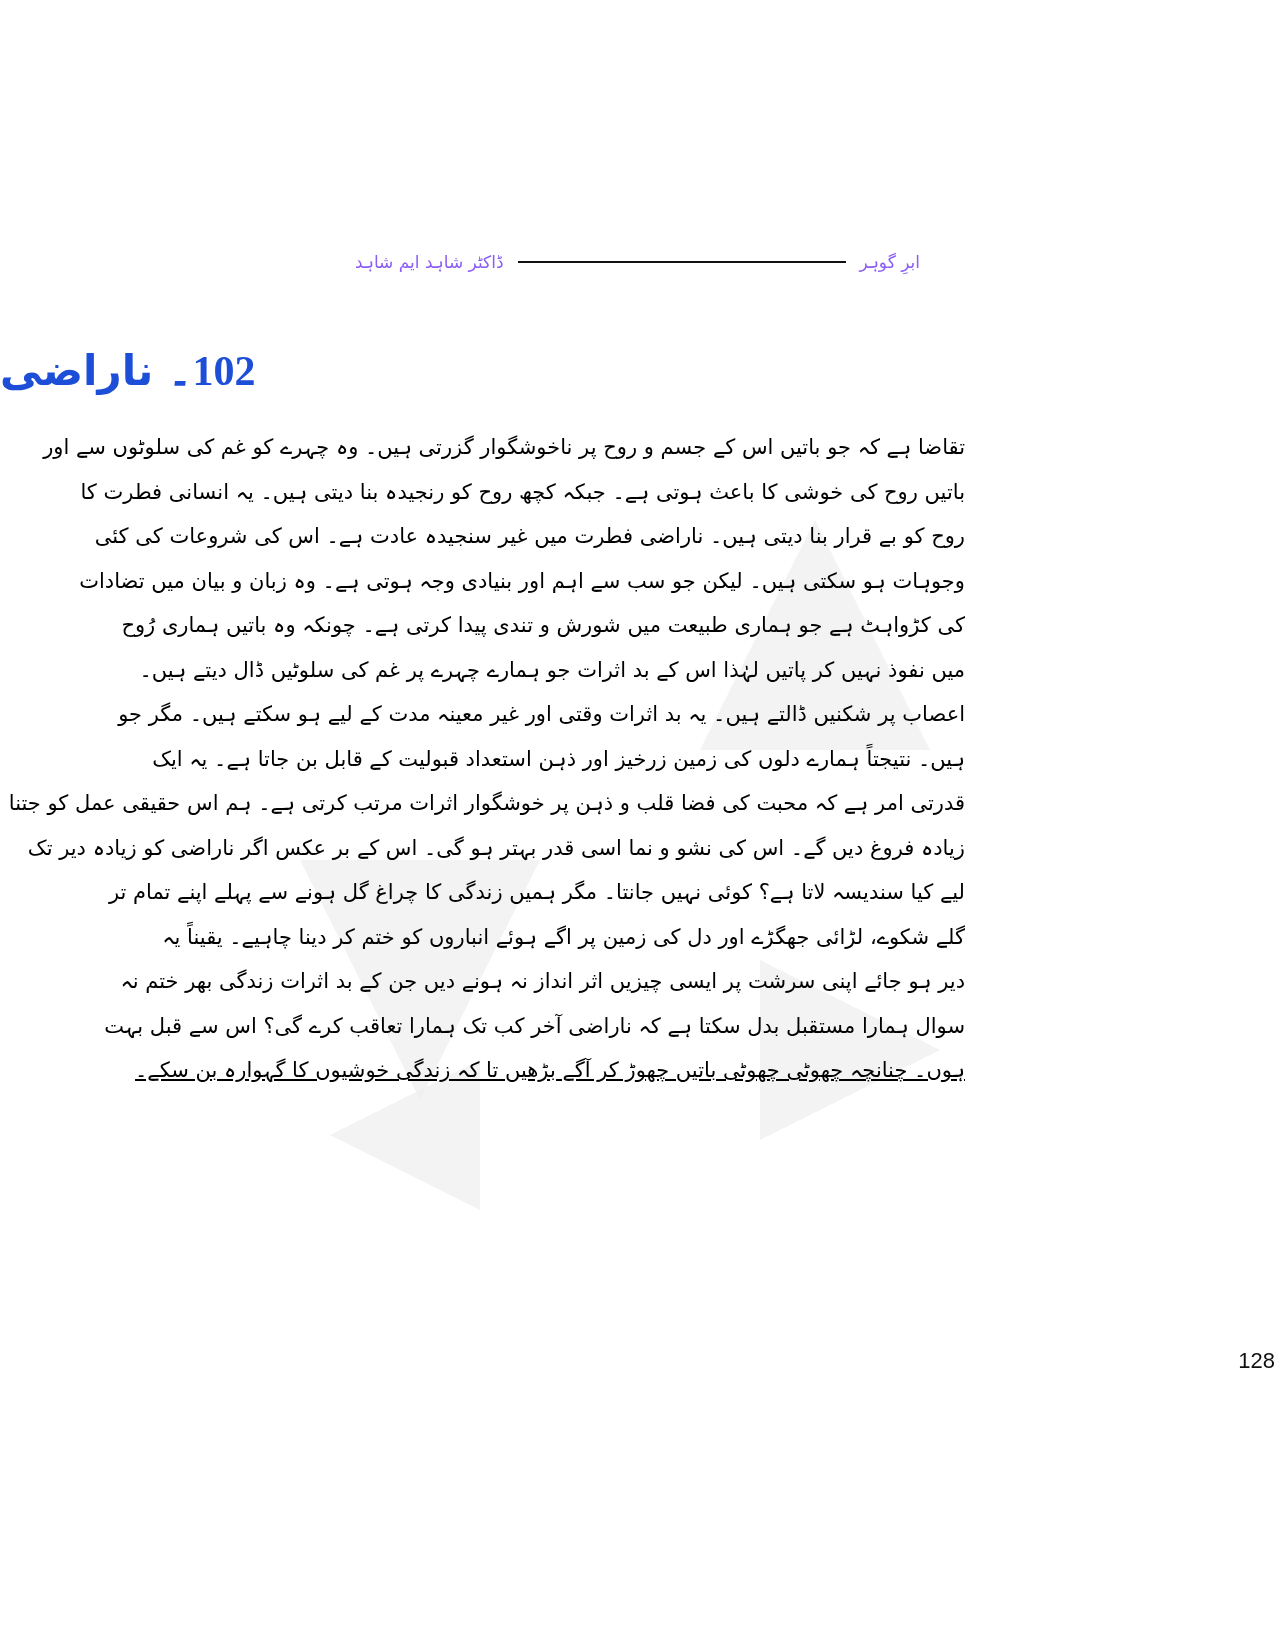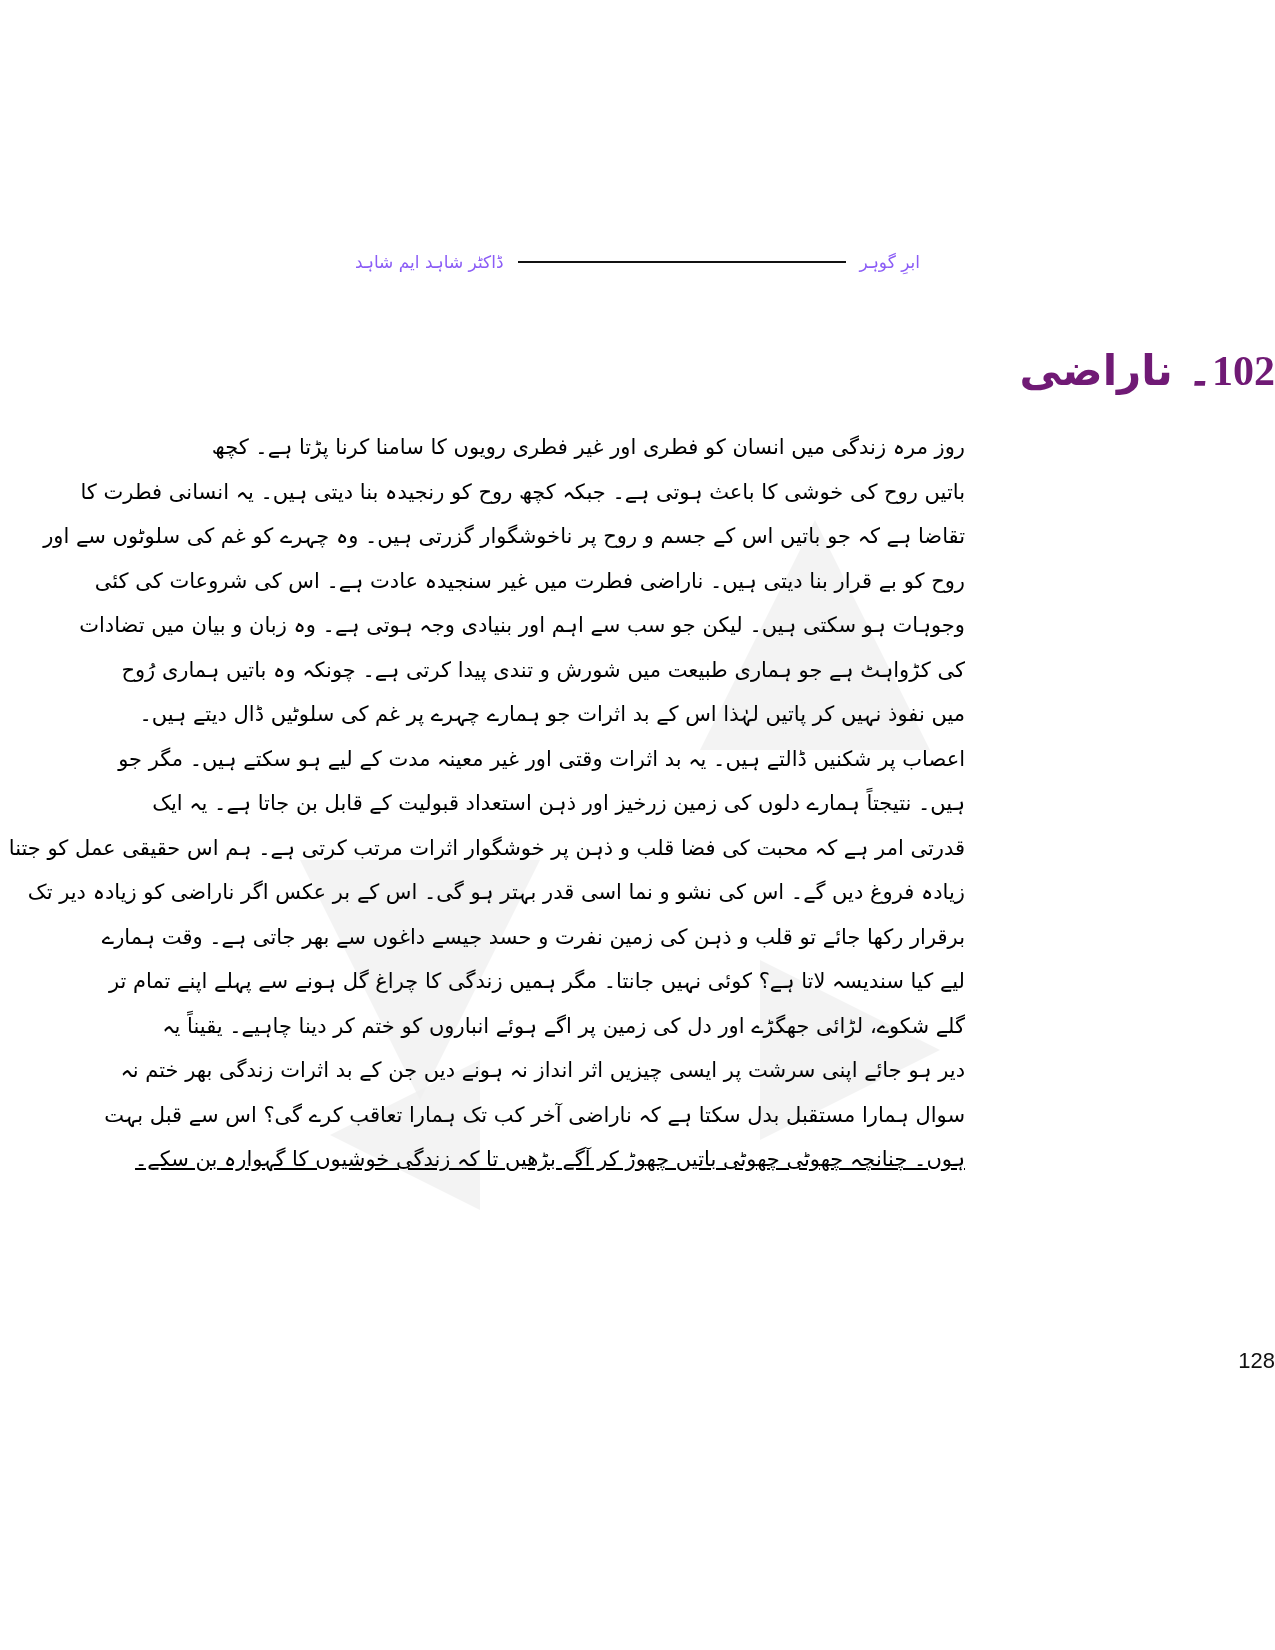--- a/index.html
+++ b/index.html
@@ -85,24 +85,24 @@
     height: 0;
     border-top: 2px solid #111;
   }
 
   
   .chapter-title {
     position: absolute;
     top: 345px;
     left: 0;
     right: 0;
-    text-align: right;
+    text-align: left;
     font-size: 42px;
     line-height: 1.25;
-    color: #701a75;
+    color: #1d4ed8;
     direction: rtl;
     font-weight: 600;
     letter-spacing: 0.5px;
   }
   .chapter-title .num {
     font-family: "Liberation Serif", serif;
     font-weight: 700;
   }
 
   
@@ -158,32 +158,30 @@
       <div class="header-text">ابرِ گوہر</div>
       <div class="header-rule"></div>
       <div class="header-text">ڈاکٹر شاہد ایم شاہد</div>
     </div>
 
     <div class="chapter-title">
       <span class="num">102</span><span>۔</span> <span>ناراضی</span>
     </div>
 
     <div class="body-block">
-      <span class="body-line">روز مرہ زندگی میں انسان کو فطری اور غیر فطری رویوں کا سامنا کرنا پڑتا ہے۔ کچھ</span>
+      <span class="body-line">تقاضا ہے کہ جو باتیں اس کے جسم و روح پر ناخوشگوار گزرتی ہیں۔ وہ چہرے کو غم کی سلوٹوں سے اور</span>
       <span class="body-line">باتیں روح کی خوشی کا باعث ہوتی ہے۔ جبکہ کچھ روح کو رنجیدہ بنا دیتی ہیں۔ یہ انسانی فطرت کا</span>
-      <span class="body-line">تقاضا ہے کہ جو باتیں اس کے جسم و روح پر ناخوشگوار گزرتی ہیں۔ وہ چہرے کو غم کی سلوٹوں سے اور</span>
       <span class="body-line">روح کو بے قرار بنا دیتی ہیں۔ ناراضی فطرت میں غیر سنجیدہ عادت ہے۔ اس کی شروعات کی کئی</span>
       <span class="body-line">وجوہات ہو سکتی ہیں۔ لیکن جو سب سے اہم اور بنیادی وجہ ہوتی ہے۔ وہ زبان و بیان میں تضادات</span>
       <span class="body-line">کی کڑواہٹ ہے جو ہماری طبیعت میں شورش و تندی پیدا کرتی ہے۔ چونکہ وہ باتیں ہماری رُوح</span>
       <span class="body-line">میں نفوذ نہیں کر پاتیں لہٰذا اس کے بد اثرات جو ہمارے چہرے پر غم کی سلوٹیں ڈال دیتے ہیں۔</span>
       <span class="body-line">اعصاب پر شکنیں ڈالتے ہیں۔ یہ بد اثرات وقتی اور غیر معینہ مدت کے لیے ہو سکتے ہیں۔ مگر جو</span>
       <span class="body-line">ہیں۔ نتیجتاً ہمارے دلوں کی زمین زرخیز اور ذہن استعداد قبولیت کے قابل بن جاتا ہے۔ یہ ایک</span>
       <span class="body-line">قدرتی امر ہے کہ محبت کی فضا قلب و ذہن پر خوشگوار اثرات مرتب کرتی ہے۔ ہم اس حقیقی عمل کو جتنا</span>
       <span class="body-line">زیادہ فروغ دیں گے۔ اس کی نشو و نما اسی قدر بہتر ہو گی۔ اس کے بر عکس اگر ناراضی کو زیادہ دیر تک</span>
-      <span class="body-line">برقرار رکھا جائے تو قلب و ذہن کی زمین نفرت و حسد جیسے داغوں سے بھر جاتی ہے۔ وقت ہمارے</span>
       <span class="body-line">لیے کیا سندیسہ لاتا ہے؟ کوئی نہیں جانتا۔ مگر ہمیں زندگی کا چراغ گل ہونے سے پہلے اپنے تمام تر</span>
       <span class="body-line">گلے شکوے، لڑائی جھگڑے اور دل کی زمین پر اگے ہوئے انباروں کو ختم کر دینا چاہیے۔ یقیناً یہ</span>
       <span class="body-line">دیر ہو جائے اپنی سرشت پر ایسی چیزیں اثر انداز نہ ہونے دیں جن کے بد اثرات زندگی بھر ختم نہ</span>
       <span class="body-line">سوال ہمارا مستقبل بدل سکتا ہے کہ ناراضی آخر کب تک ہمارا تعاقب کرے گی؟ اس سے قبل بہت</span>
       <span class="body-line last">ہوں۔ چنانچہ چھوٹی چھوٹی باتیں چھوڑ کر آگے بڑھیں تا کہ زندگی خوشیوں کا گہوارہ بن سکے۔</span>
     </div>
 
     <div class="page-number">128</div>
 
   </div>

